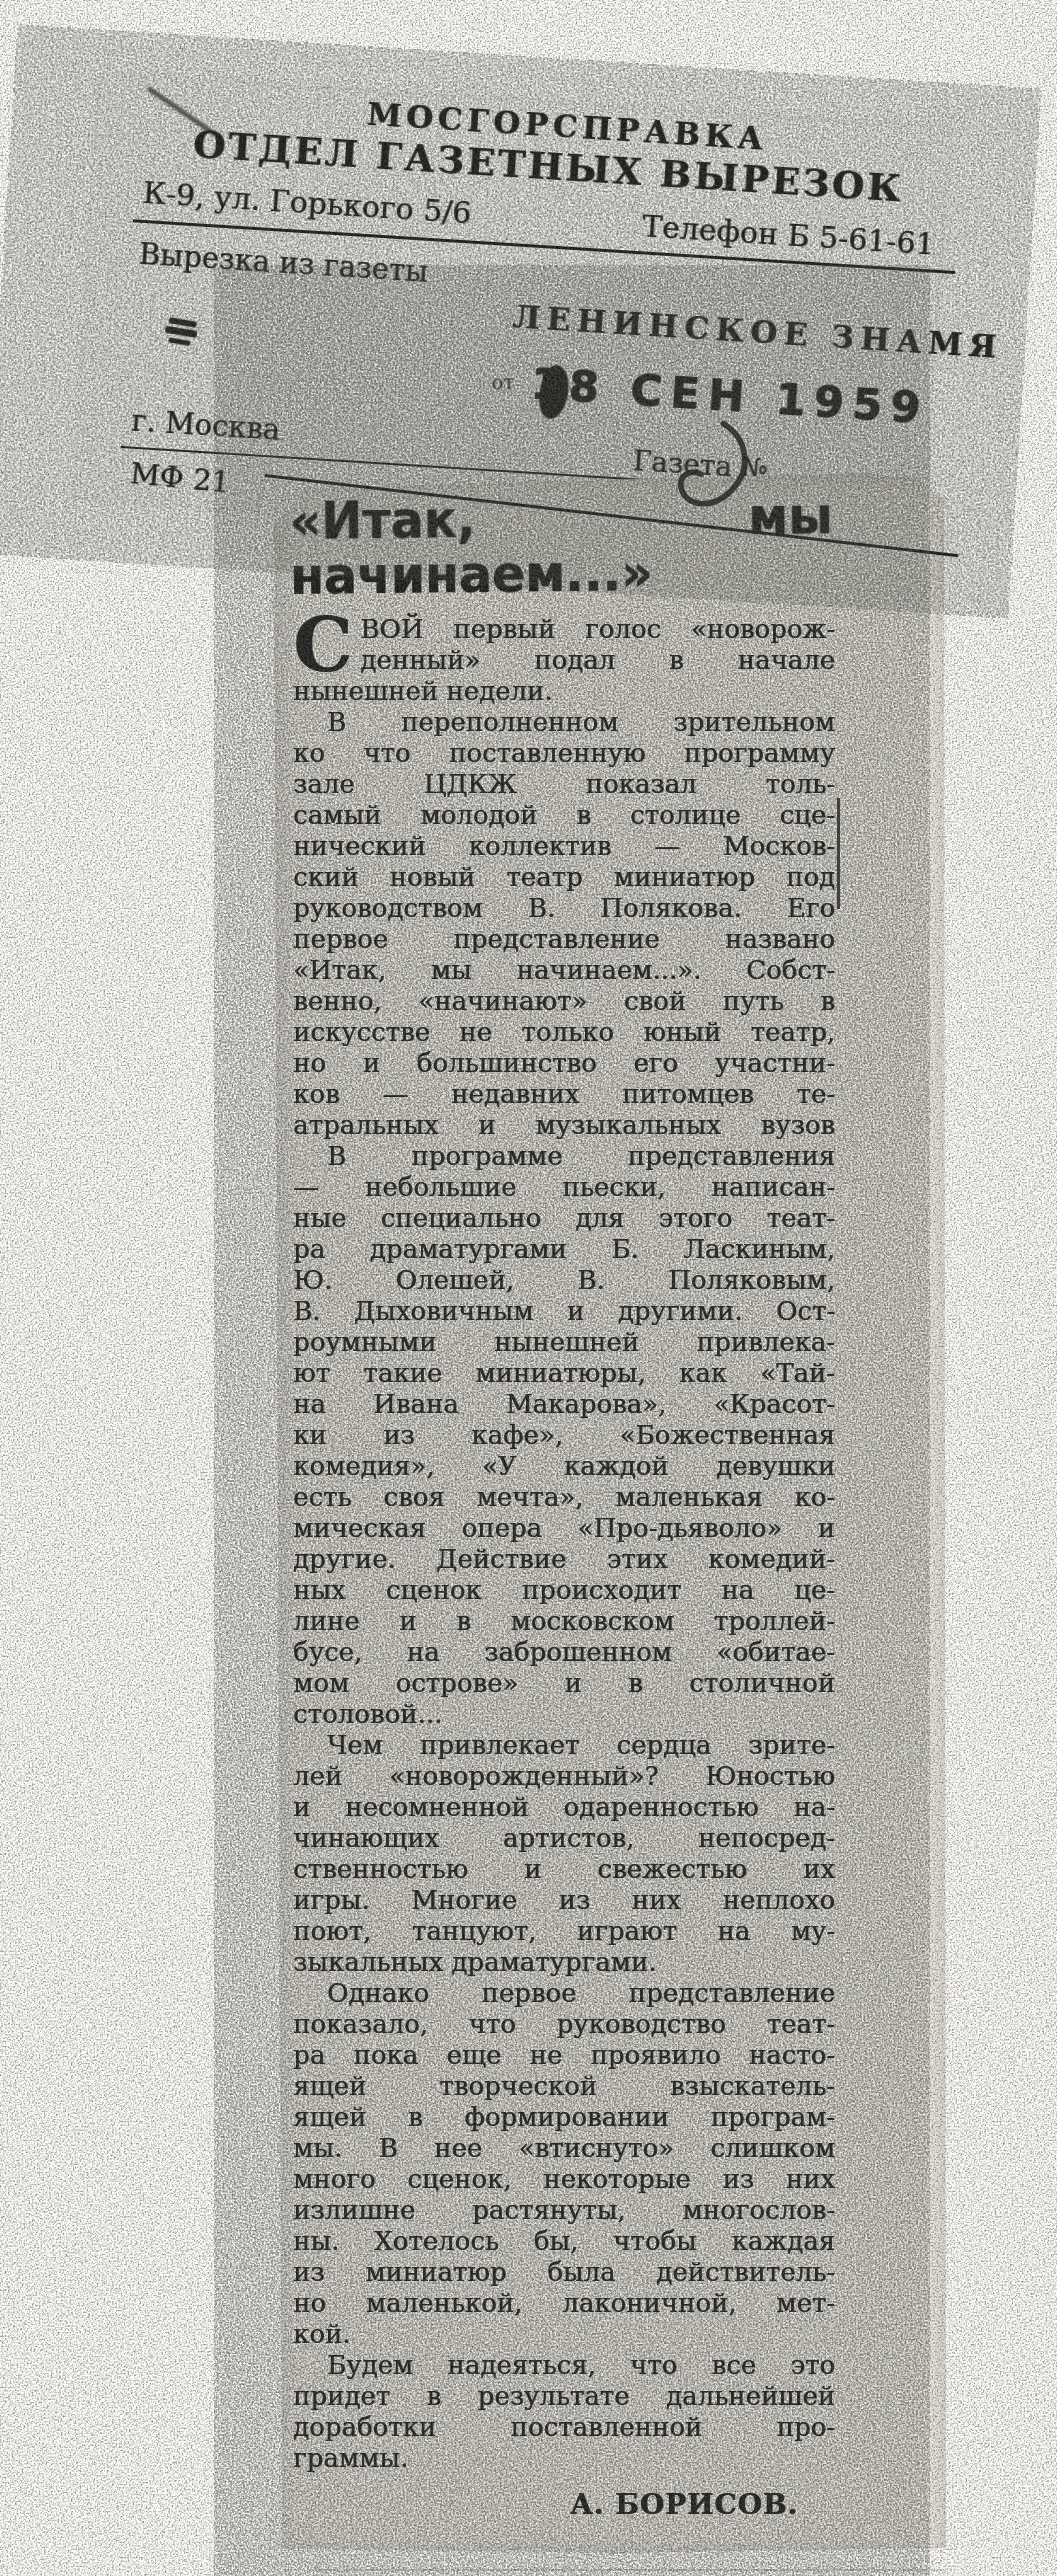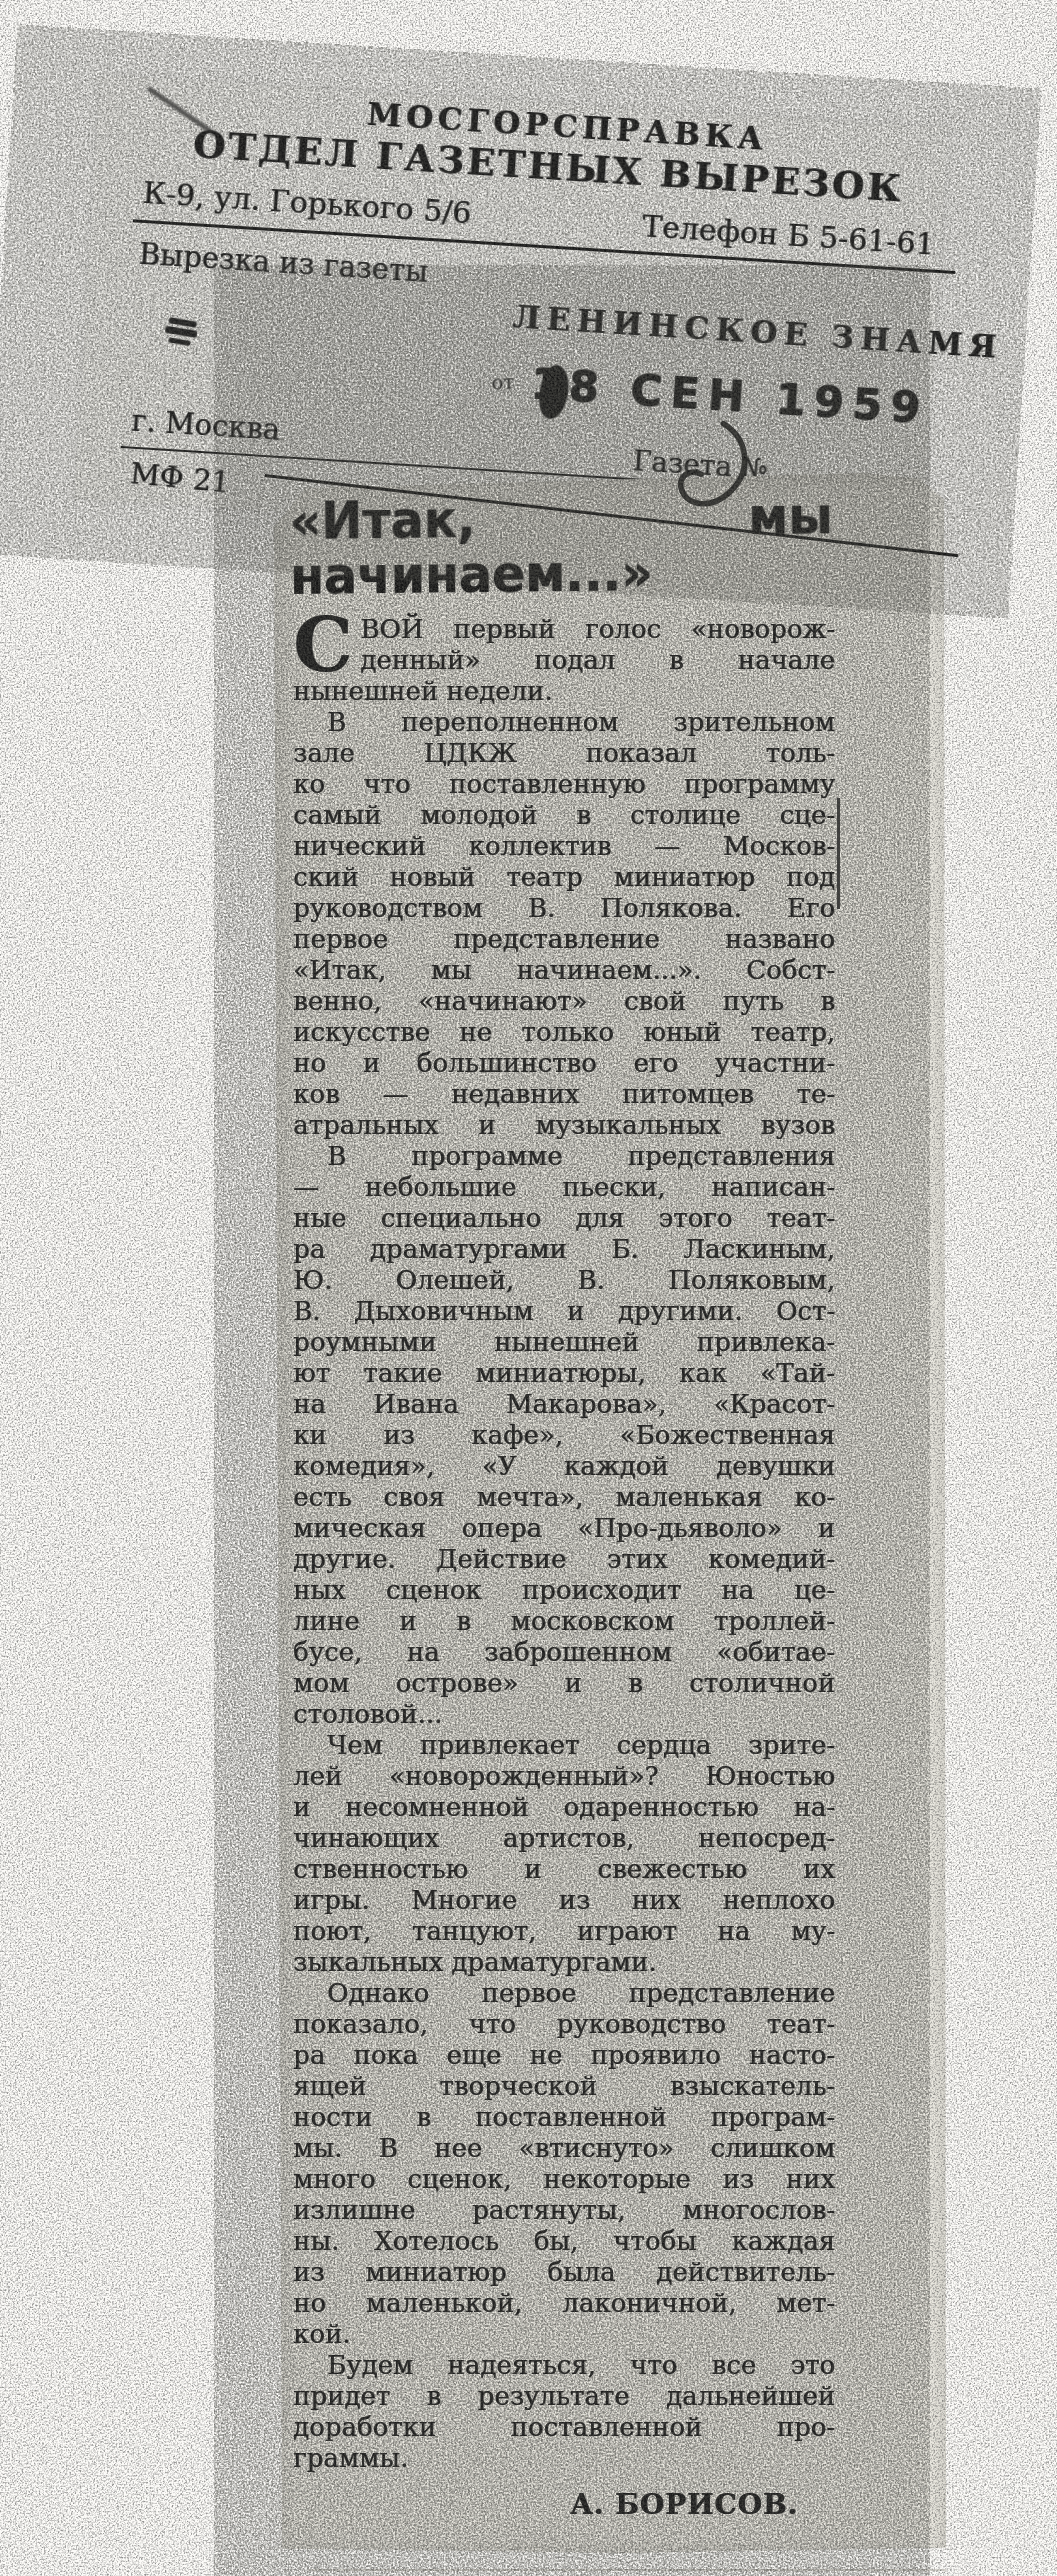--- a/index.html
+++ b/index.html
@@ -136,22 +136,22 @@
     <div class="para">
       <span class="dropcap">С</span>
       <div class="plines">
           <div class="tline">ВОЙ первый голос «новорож-</div>
           <div class="tline">денный» подал в начале</div>
           <div class="tline tline-last">нынешней недели.</div>
         </div>
     </div>
     <div class="para plines">
         <div class="tline tline-indent">В переполненном зрительном</div>
+        <div class="tline">ко что поставленную программу</div>
         <div class="tline">зале ЦДКЖ показал толь-</div>
-        <div class="tline">ко что поставленную программу</div>
         <div class="tline">самый молодой в столице сце-</div>
         <div class="tline">нический коллектив — Москов-</div>
         <div class="tline">ский новый театр миниатюр под</div>
         <div class="tline">руководством В. Полякова. Его</div>
         <div class="tline">первое представление названо</div>
         <div class="tline">«Итак, мы начинаем...». Собст-</div>
         <div class="tline">венно, «начинают» свой путь в</div>
         <div class="tline">искусстве не только юный театр,</div>
         <div class="tline">но и большинство его участни-</div>
         <div class="tline">ков — недавних питомцев те-</div>
@@ -186,21 +186,21 @@
         <div class="tline">ственностью и свежестью их</div>
         <div class="tline">игры. Многие из них неплохо</div>
         <div class="tline">поют, танцуют, играют на му-</div>
         <div class="tline tline-last">зыкальных драматургами.</div>
       </div>
     <div class="para plines">
         <div class="tline tline-indent">Однако первое представление</div>
         <div class="tline">показало, что руководство теат-</div>
         <div class="tline">ра пока еще не проявило насто-</div>
         <div class="tline">ящей творческой взыскатель-</div>
-        <div class="tline">ности в поставленной програм-</div>
+        <div class="tline">ящей в формировании програм-</div>
         <div class="tline">мы. В нее «втиснуто» слишком</div>
         <div class="tline">много сценок, некоторые из них</div>
         <div class="tline">излишне растянуты, многослов-</div>
         <div class="tline">ны. Хотелось бы, чтобы каждая</div>
         <div class="tline">из миниатюр была действитель-</div>
         <div class="tline">но маленькой, лаконичной, мет-</div>
         <div class="tline tline-last">кой.</div>
       </div>
     <div class="para plines">
         <div class="tline tline-indent">Будем надеяться, что все это</div>

